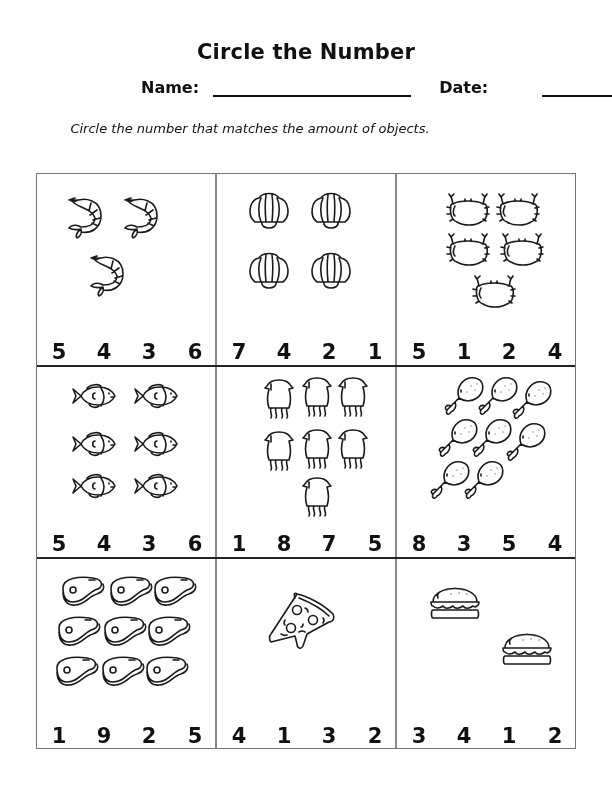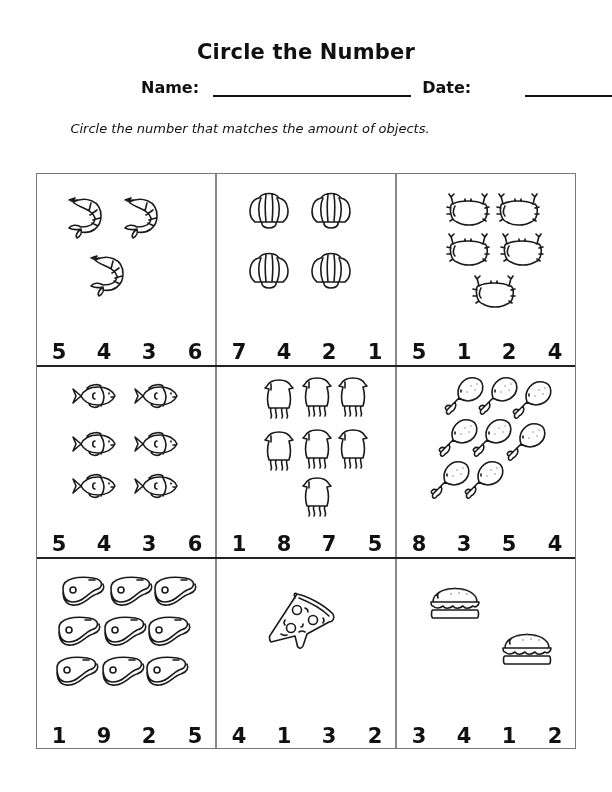--- a/index.html
+++ b/index.html
@@ -25,21 +25,21 @@
   .ico { fill: none; stroke: #1a1a1a; stroke-width: 1.6; stroke-linecap: round; stroke-linejoin: round; }
 </style>
 </head>
 <body>
 
 <div class="title">Circle the Number</div>
 
 <div class="name-row">
   <span>Name:</span>
   <span class="line" style="width:198px;margin-left:8px;"></span>
-  <span style="margin-left:6px;">Date:</span>
+  <span style="margin-left:23px;">Date:</span>
   <span class="line" style="width:106px;"></span>
 </div>
 
 <div class="instr">Circle the number that matches the amount of objects.</div>
 
 <svg width="0" height="0" style="position:absolute">
   <defs>
     <g id="shrimp">
       <path class="ico" d="M4,6 l6,-2 l-4,3 l6,-1 M8,8 C20,2 36,6 36,22 C36,34 26,40 16,38 M8,8 C14,14 26,14 30,24 C30,30 24,33 16,33 M26,9 l-2,8 M32,16 l-7,5 M35,24 l-7,2 M33,32 l-6,-3 M16,33 C12,30 6,31 4,34 C8,36 12,36 16,35 M16,35 C12,38 10,42 12,44 C16,42 17,38 16,35"></path>
     </g>

